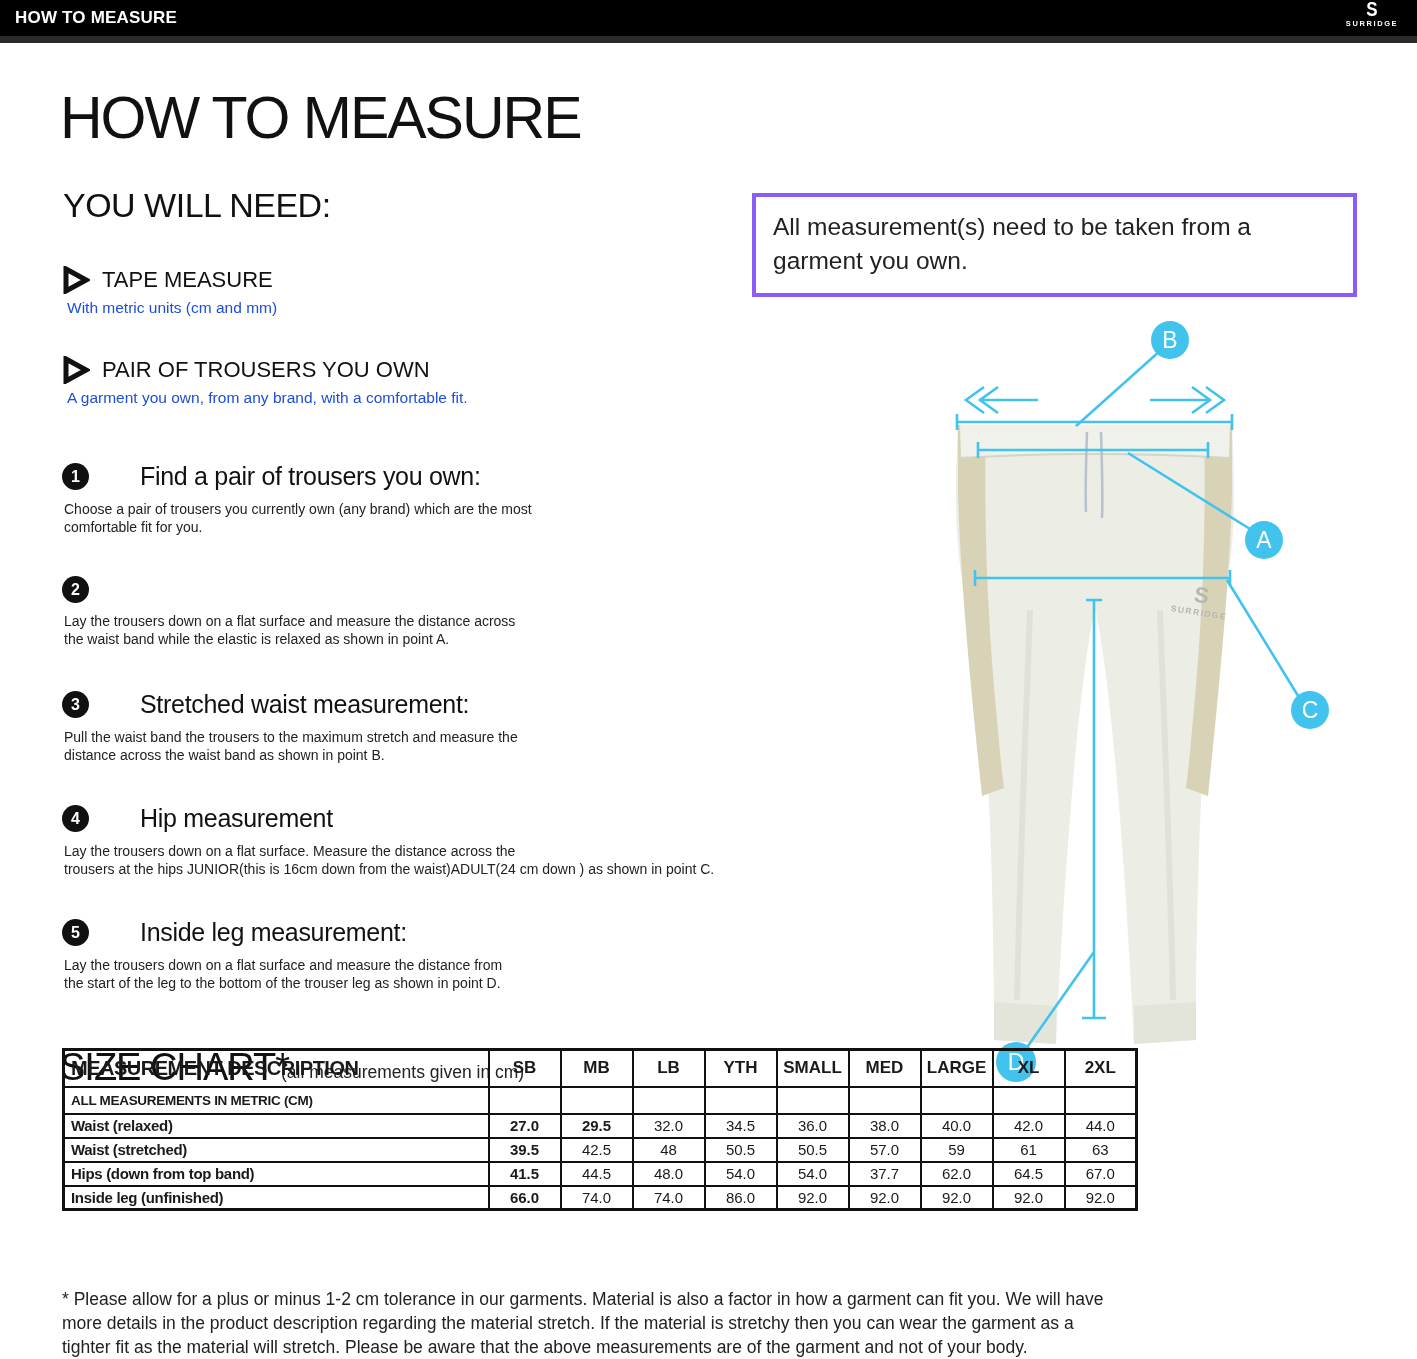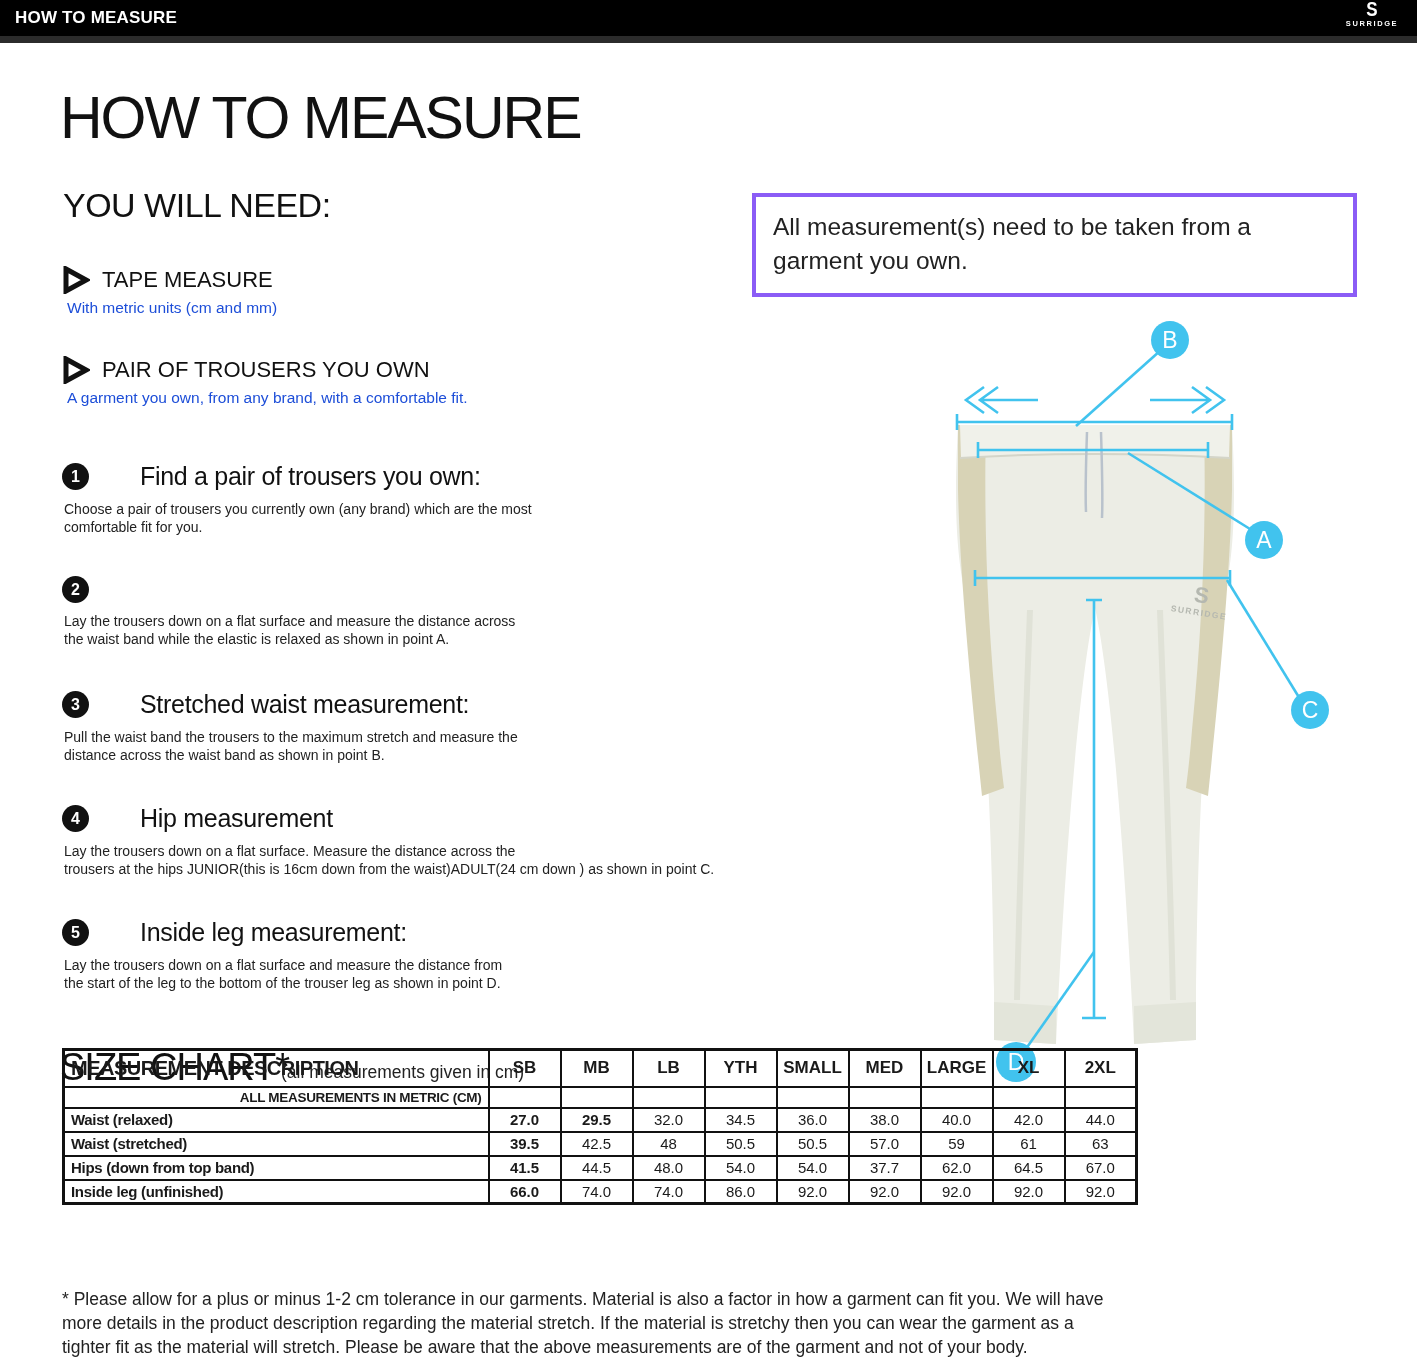--- a/index.html
+++ b/index.html
@@ -48,21 +48,21 @@
   .sc-heading { position:absolute; left:60px; top:1046px; font-size:38px; font-weight:400; letter-spacing:-1px; color:#111; }
   .sc-sub { position:absolute; left:281px; top:1062px; font-size:17.5px; color:#222; }
   table.sizes {
     position:absolute; left:62px; top:1048px; width:1075px;
     border-collapse:collapse; table-layout:fixed;
     border:3px solid #111;
   }
   table.sizes td, table.sizes th { border:2px solid #111; overflow:hidden; white-space:nowrap; }
   th.desc { text-align:left; padding:4px 6px; font-size:20px; font-weight:700; letter-spacing:-0.5px; height:37px; }
   th.size { text-align:center; font-size:17px; font-weight:700; }
-  td.metric { font-size:13.5px; font-weight:700; padding:2px 6px; height:21px; letter-spacing:-0.3px;text-align:right; }
+  td.metric { font-size:13.5px; font-weight:700; padding:2px 6px; height:27px; letter-spacing:-0.3px; }
   td.rowlabel { font-size:15px; font-weight:700; padding:2px 6px; height:24px; letter-spacing:-0.3px; }
   td.val { font-size:15px; text-align:center; }
   td.val.b { font-weight:700; }
   
   .footnote {
     position:absolute; left:62px; top:1288px; width:1315px;
     font-size:17.5px; line-height:1.37; color:#222; white-space:pre-line;
   }
 </style>
 </head>

